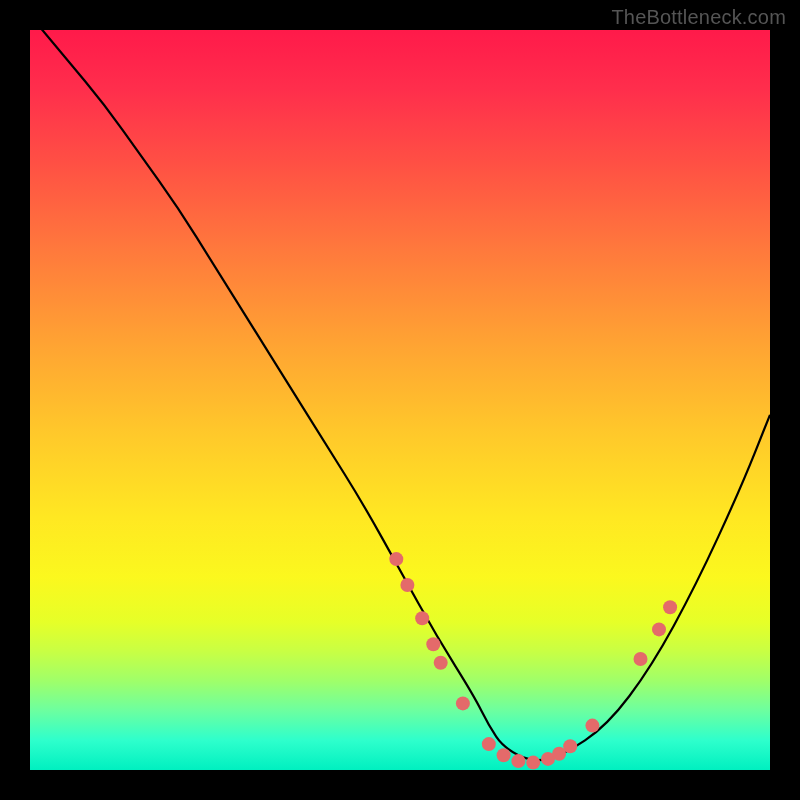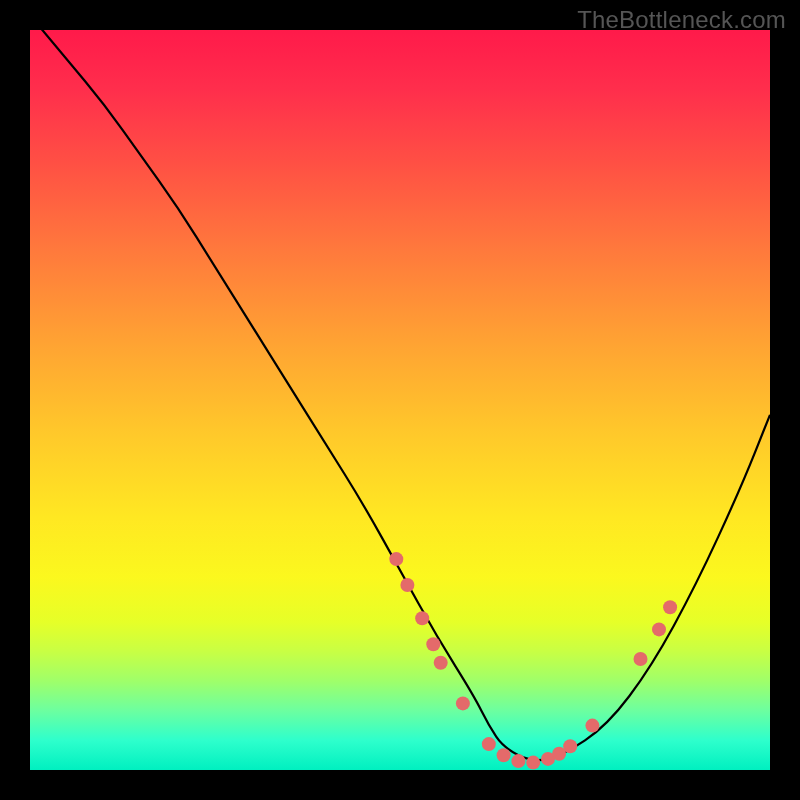--- a/index.html
+++ b/index.html
@@ -9,21 +9,21 @@
     background: #000;
     position: relative;
     font-family: Arial, sans-serif;
     overflow: hidden;
   }
   .watermark {
     position: absolute;
     top: 6px;
     right: 14px;
     color: #555;
-    font-size: 24px;
+    font-size: 20px;
     font-weight: 500;
     z-index: 10;
     letter-spacing: 0.2px;
   }
   .plot-area {
     position: absolute;
     top: 30px;
     left: 30px;
     width: 740px;
     height: 740px;

